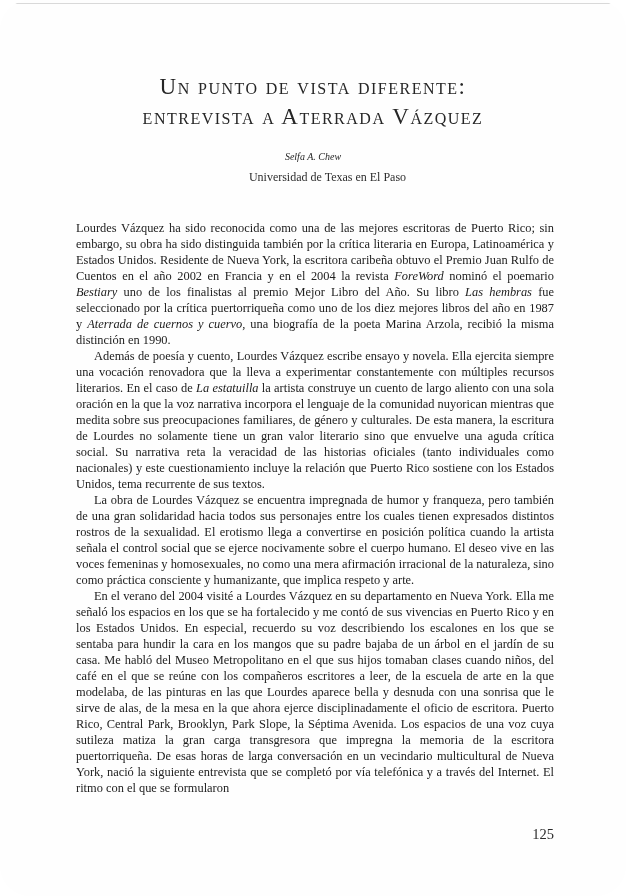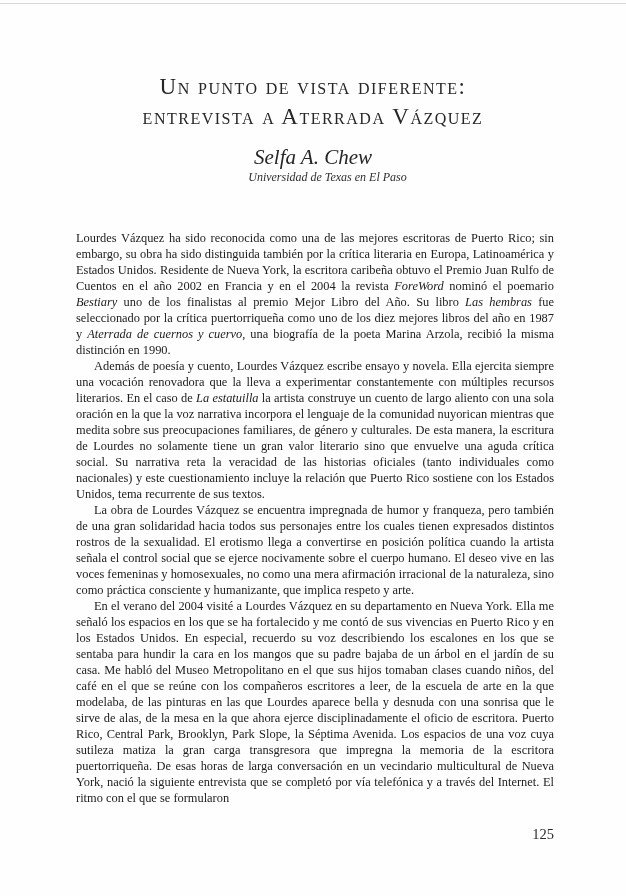--- a/index.html
+++ b/index.html
@@ -8,20 +8,21 @@
     background: #ffffff;
   }
   .page {
     position: relative;
     width: 626px;
     height: 896px;
     background: #fefefe;
     overflow: hidden;
     font-family: "Liberation Serif", serif;
     color: #1f1f1f;
+    border-radius: 30px;
   }
   .scan-edge-top {
     position: absolute;
     top: 3px;
     left: 0;
     width: 100%;
     height: 1px;
     background: #d9d9d9;
   }
   .title-block {
@@ -41,35 +42,34 @@
   }
   .author-block {
     position: absolute;
     top: 147px;
     left: 0;
     right: 0;
     text-align: center;
   }
   .author-name {
     font-style: italic;
-    font-size: 21px;
+    font-size: 10px;
     line-height: 20px;
     color: #262626;
   }
   .author-affiliation {
-    font-style: italic;
     font-size: 12px;
     line-height: 16px;
     margin-top: 2px;
     color: #2e2e2e;
     padding-left: 29px;
   }
   .body-text {
     position: absolute;
-    top: 230px;
+    top: 220px;
     left: 76px;
     width: 478px;
     font-size: 12.4px;
     line-height: 16px;
     text-align: justify;
     color: #212121;
   }
   .body-text p {
     margin: 0;
     padding: 0;

